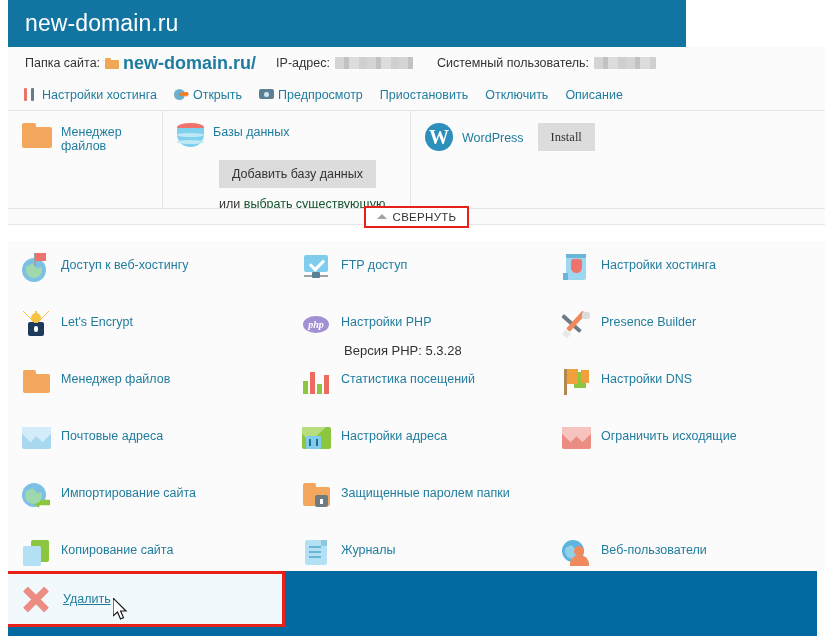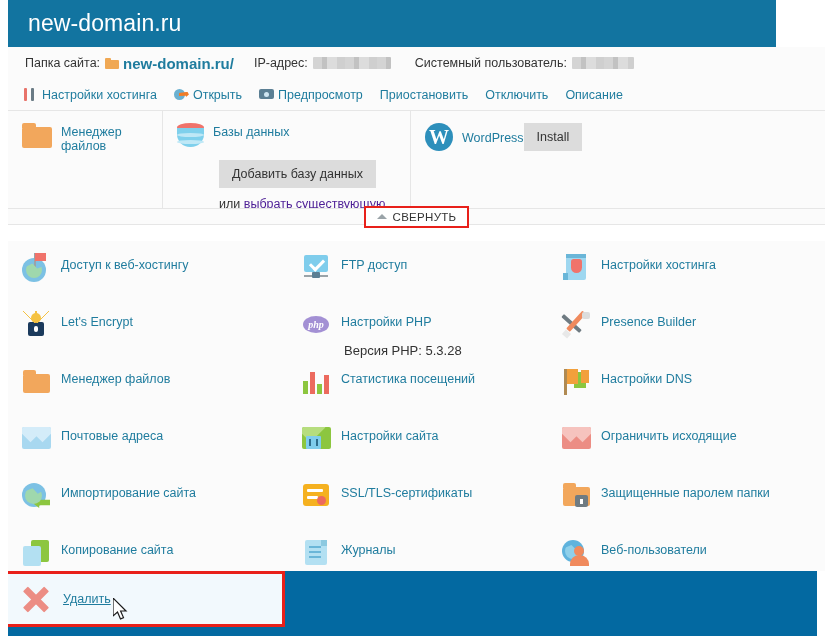--- a/index.html
+++ b/index.html
@@ -12,23 +12,23 @@
     overflow: hidden;
     position: relative;
   }
   .page { position: relative; width: 825px; height: 636px; background: #fff; }
 
   
   .edge-left { position: absolute; left: 0; top: 0; width: 8px; height: 636px; background: #ffffff; z-index: 6; }
 
   
   .banner {
-    position: absolute; left: 0; top: 0; width: 776px; height: 47px;
+    position: absolute; left: 8px; top: 0; width: 678px; height: 47px;
     background: #1274a0;
-    display: flex; align-items: center; padding-left: 11px;
+    display: flex; align-items: center;
   }
   .banner-title {
     color: #ffffff; font-size: 23px; font-weight: normal;
     padding-left: 17px; letter-spacing: .1px;
   }
 
   
   .infobar {
     position: absolute; left: 8px; top: 47px; width: 817px; height: 32px;
     background: #fbfbfb;
@@ -42,21 +42,21 @@
     margin: 0 4px 0 5px; vertical-align: -1px;
   }
   .folder-mini:before {
     content:""; position:absolute; left:0; top:2px; width:14px; height:9px;
     background:#f0a854; border-radius:1px;
   }
   .folder-mini:after {
     content:""; position:absolute; left:0; top:0px; width:6px; height:3px;
     background:#f0a854; border-radius:1px 1px 0 0;
   }
-  .dom-link { color:#1f7c9e; text-decoration:none; font-weight:bold; font-size:15px; }
+  .dom-link { color:#1f7c9e; text-decoration:none; font-weight:bold; font-size:18px; }
   .redacted {
     display:inline-block; height:12px; vertical-align:-2px; margin-left:5px;
     background: repeating-linear-gradient(90deg,#d4d4d4 0 9px,#c2c2c2 9px 14px,#dcdcdc 14px 24px,#cfcfcf 24px 32px);
     border-radius:1px;
   }
   .redacted.ip { width: 78px; }
   .redacted.usr { width: 62px; }
   .gap-l { margin-left: 20px; }
   .gap-l2 { margin-left: 24px; }
 
@@ -116,23 +116,23 @@
   
   .ico-wp { width:28px; height:28px; position:relative; flex:0 0 auto; border-radius:50%; background:#2d8fbb; display:flex;align-items:center;justify-content:center;}
   .ico-wp span{color:#fff;font-size:20px;font-family:"Liberation Serif",serif;line-height:20px;font-weight:bold;}
 
   .btn-grey {
     display:inline-block; background:#dcdcdc; color:#333; font-size:12.5px;
     padding:7px 13px; border:none; cursor:pointer; line-height:14px;
   }
   .db-actions { margin-left:42px; margin-top:9px; }
   .db-or { font-size:12.5px; color:#333; margin-top:9px; margin-left:42px; }
-  .dashed-link { color:#4c1d95; text-decoration:none; border-bottom:1px dashed #8fc3d6; }
+  .dashed-link { color:#14532d; text-decoration:none; border-bottom:1px dashed #8fc3d6; }
   .wp-row { display:flex; align-items:center; }
-  .wp-install { margin-left:0; }
+  .wp-install { margin-left:14px;font-family:Liberation Serif, serif; }
 
   
   .collapse-bar {
     position:absolute; left:8px; top:208px; width:817px; height:17px;
     background:#fbfbfb; border-top:1px solid #e6e6e6; border-bottom:1px solid #e6e6e6;
     display:flex; align-items:center; justify-content:center;
   }
   .collapse-btn {
     border:2px solid #e8201a; background:#ffffff; padding:3px 11px;
     display:flex; align-items:center; font-size:11.5px; color:#333; letter-spacing:.3px;
@@ -447,47 +447,38 @@
           <span class="gico g-env-blue"></span>
           <span class="cell-label">Почтовые адреса</span>
         </div>
       </div>
       <div class="cell c2">
         <div class="cell-inner">
           <span class="gico g-env-green">
               <i></i>
               <u></u>
             </span>
-          <span class="cell-label">Настройки сайта</span>
+          <span class="cell-label">Настройки адреса</span>
         </div>
       </div>
       <div class="cell c3">
         <div class="cell-inner">
           <span class="gico g-env-red"></span>
           <span class="cell-label">Ограничить исходящие</span>
         </div>
       </div>
     </div>
 
     <div class="grid-row">
       <div class="cell c1">
         <div class="cell-inner">
           <span class="gico g-import">
               <i></i>
             </span>
           <span class="cell-label">Импортирование сайта</span>
-        </div>
-      </div>
-      <div class="cell c2">
-        <div class="cell-inner">
-          <span class="gico g-ssl">
-              <i></i>
-              <u></u>
-            </span>
-          <span class="cell-label">SSL/TLS-сертификаты</span>
         </div>
       </div>
       <div class="cell c3">
         <div class="cell-inner">
           <span class="gico g-folder-lock">
               <i></i>
               <u></u>
             </span>
           <span class="cell-label">Защищенные паролем папки</span>
         </div>

